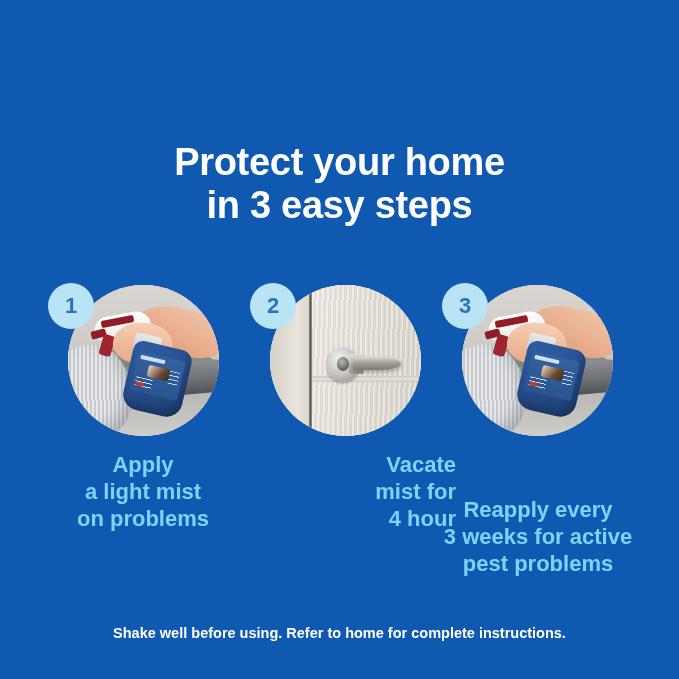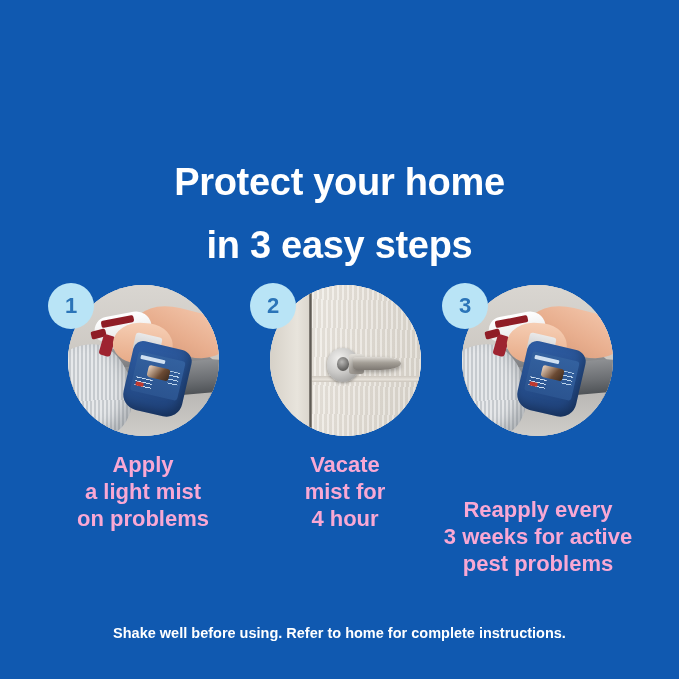--- a/index.html
+++ b/index.html
@@ -13,21 +13,21 @@
 
   .poster { position:absolute; inset:0; background:#1059b0; }
 
   
   .headline {
     position:absolute; left:0; right:0; top:141px;
     text-align:center; color:#ffffff;
     font-size:38px; font-weight:bold; line-height:43px;
     letter-spacing:-0.3px;
   }
-  .headline .l1, .headline .l2 { display:block;margin-top:20px; }
+  .headline .l1, .headline .l2 { display:block; }
 
   
   .steps { position:absolute; left:0; right:0; top:283px; height:260px; }
 
   .step { position:absolute; top:0; width:190px; }
   .step1 { left:48px; }
   .step2 { left:246px; }
   .step3 { left:441px; }
 
   .photo-wrap { position:relative; width:190px; height:155px; }
@@ -198,24 +198,24 @@
     display:flex; align-items:center; justify-content:center;
     color:#2b74b8; font-size:22px; font-weight:bold;
     line-height:1; z-index:3;
   }
   .step2 .badge { left:4px; }
   .step3 .badge { left:1px; }
 
   
   .caption {
     position:absolute; top:168px; left:-16px; width:222px;
-    text-align:center; color:#f9a8d4;
+    text-align:center; color:#7dd3fc;
     font-size:22px; font-weight:bold; line-height:27px;
   }
-  .step2 .caption { left:-12px; }
+  .step2 .caption { left:-12px;text-align:right; }
   .step3 .caption { left:-16px; width:226px;margin-top:45px; }
   .caption span { display:block; white-space:nowrap; }
 
   
   .footer {
     position:absolute; left:0; right:0; top:623px;
     text-align:center; color:#ffffff;
     font-size:14.5px; font-weight:bold; line-height:20px;
   }
 </style>

